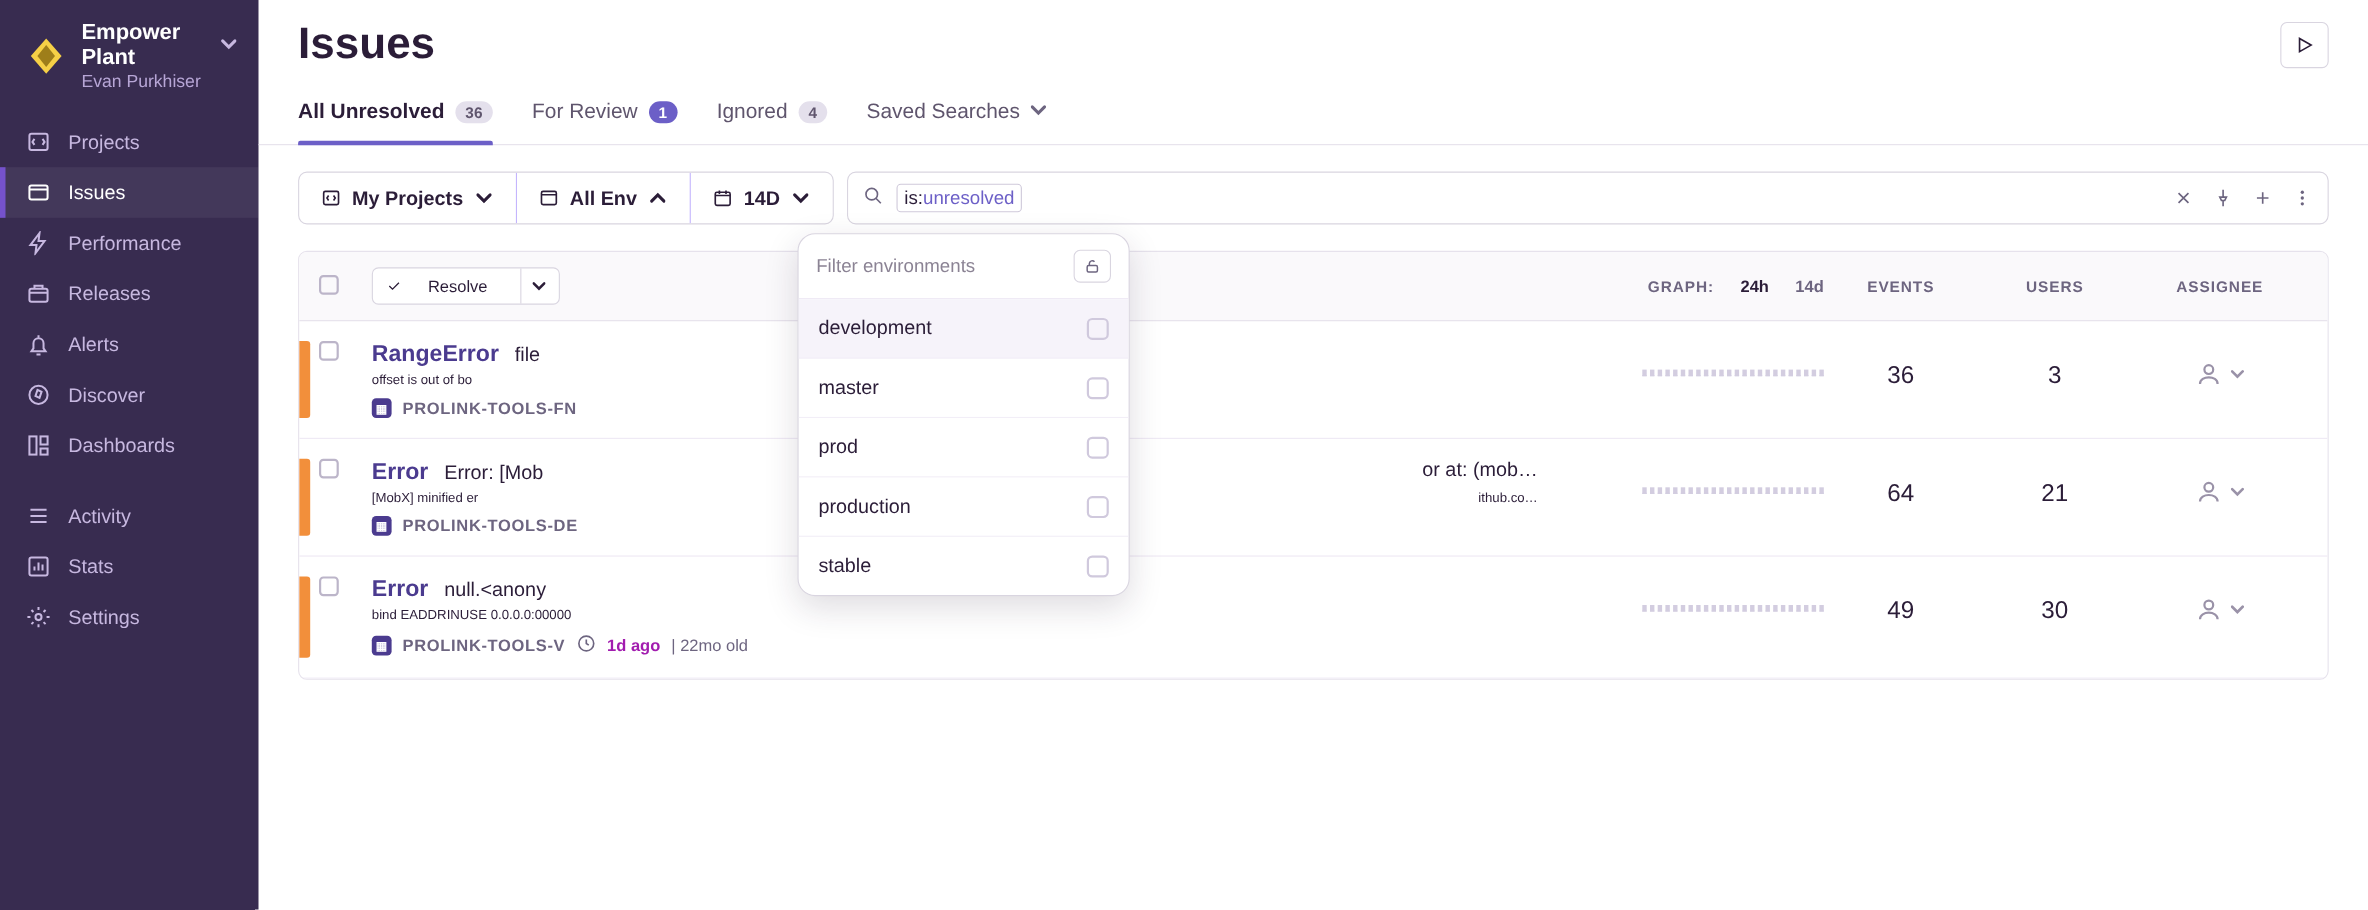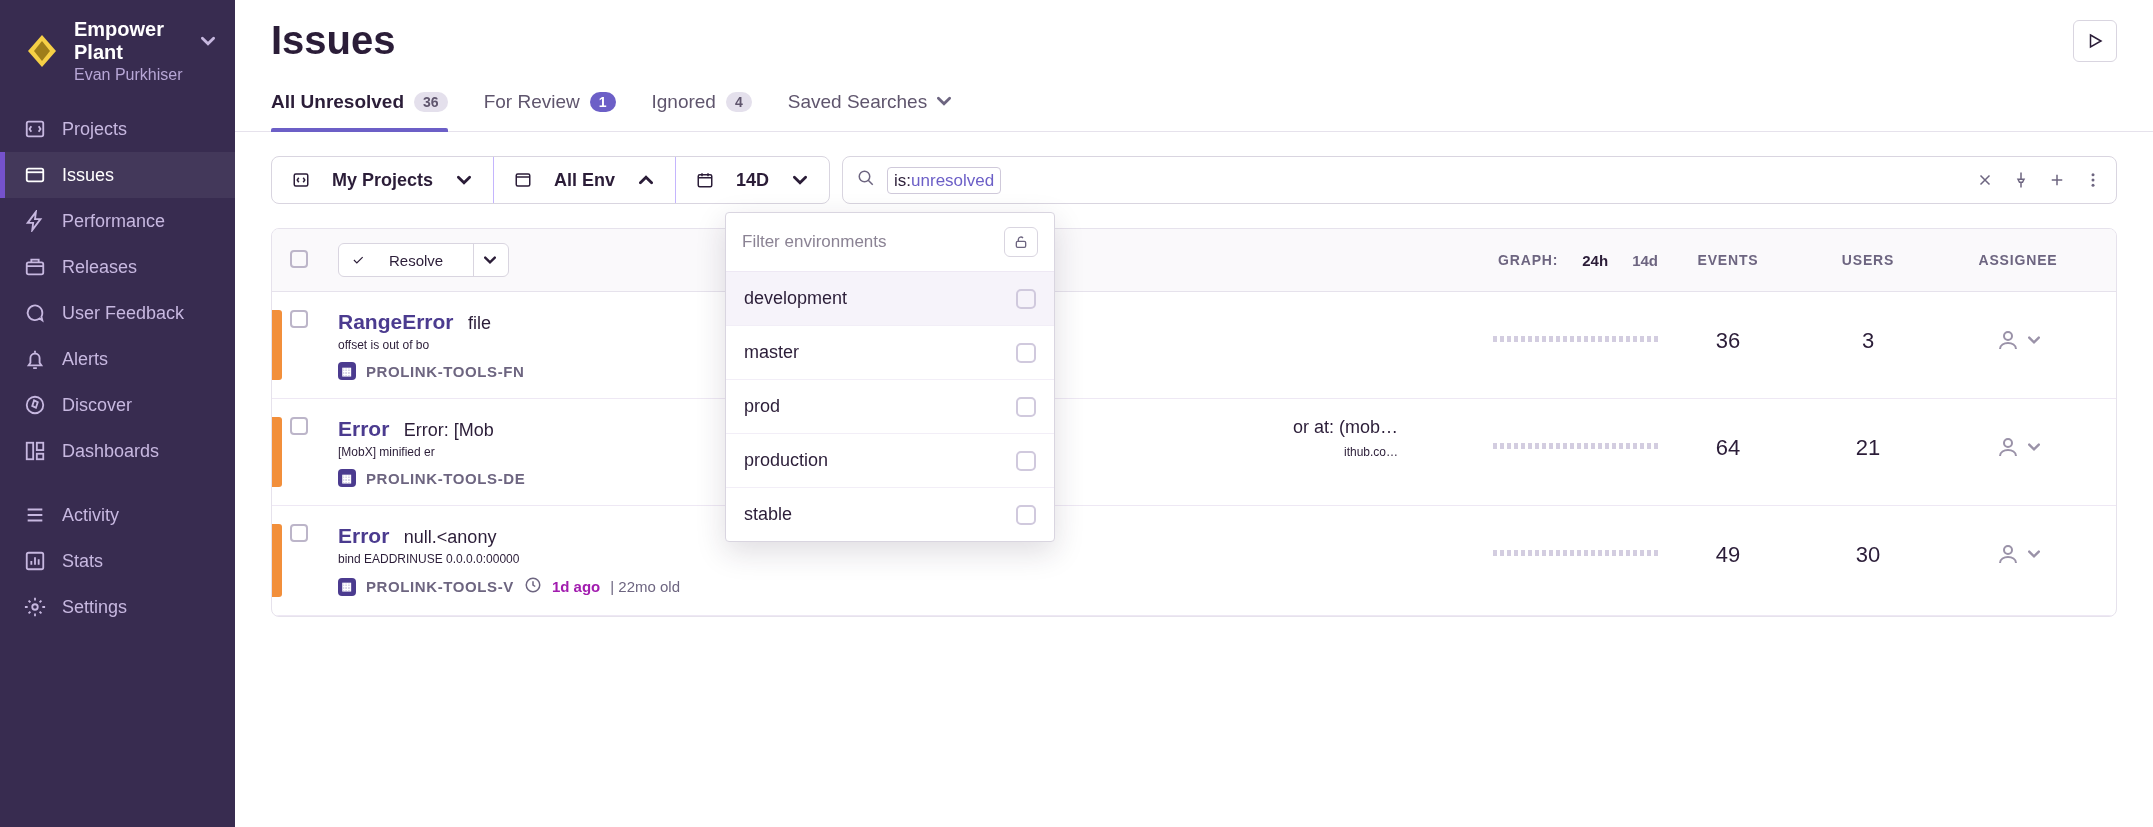--- a/index.html
+++ b/index.html
@@ -32,21 +32,21 @@
 .tabs { display:flex; gap:36px; margin-top:28px; border-bottom:1px solid #e6e2ec; margin-left:-36px; margin-right:-36px; padding:0 36px;}
 .tab { display:flex; align-items:center; gap:10px; padding-bottom:18px; font-size:19px; color:#5f556d; position:relative; cursor:pointer;}
 .tab.active { color:#2b1d38; font-weight:600; }
 .tab.active::after { content:""; position:absolute; left:0; right:0; bottom:-1px; height:4px; background:#6c5fc7; border-radius:2px 2px 0 0;}
 .badge { background:#e4e0ec; color:#5f556d; font-size:14px; font-weight:600; border-radius:11px; padding:2px 9px; min-width:22px; text-align:center;}
 .badge.purple { background:#6c5fc7; color:#fff; }
 
 
 .filter-row { display:flex; gap:12px; margin-top:24px; }
 .seg-group { display:flex; border:1px solid #d9d5e0; border-radius:8px; overflow:hidden; height:48px; background:#fff;}
-.seg { display:flex; align-items:center; gap:22px; padding:0 20px; font-size:18px; font-weight:600; color:#2b1d38; cursor:pointer;}
+.seg { display:flex; align-items:center; gap:10px; padding:0 20px; font-size:18px; font-weight:600; color:#2b1d38; cursor:pointer;}
 .seg + .seg { border-left:1px solid #c4b5fd; }
 .seg .icon, .seg .caret { width:18px; height:18px; display:flex; align-items:center; justify-content:center;}
 .search-wrap { flex:1; display:flex; align-items:center; border:1px solid #d9d5e0; border-radius:8px; height:48px; padding:0 14px; gap:12px; background:#fff;}
 .search-wrap .chip { font-family: ui-monospace, SFMono-Regular, Menlo, monospace; font-size:17px; border:1px solid #cfc9da; border-radius:4px; padding:2px 6px; color:#2b1d38;}
 .search-wrap .chip .kw{color:#6c5fc7;}
 .search-wrap .icons { margin-left:auto; display:flex; gap:18px; color:#5f556d;}
 .search-wrap .icons span{width:18px;height:18px;display:flex;align-items:center;justify-content:center;cursor:pointer;}
 
 
 .table { margin-top:24px; border:1px solid #e6e2ec; border-radius:8px; overflow:hidden;}
@@ -65,21 +65,21 @@
 .issue-desc{font-size:12px;color:#2b1d38;margin-top:4px;display:flex;gap:8px;align-items:center;}
 .issue-meta{display:flex;align-items:center;gap:10px;margin-top:10px;font-size:15px;color:#6d6580;font-weight:600;letter-spacing:0.04em;}
 .issue-meta .pill{background:#4b3b8f;color:#fff;border-radius:4px;width:18px;height:18px;display:inline-flex;align-items:center;justify-content:center;font-size:11px;}
 .sparkline{height:32px;display:flex;align-items:end;gap:3px;justify-content:flex-end;padding-top:22px;}
 .sparkline span{width:4px;background:#d3cde0;height:6px;border-bottom:1px dashed #d3cde0;}
 .num{font-size:22px;font-weight:400;color:#2b1d38;text-align:center;padding-top:18px;}
 .assignee{display:flex;align-items:center;justify-content:center;gap:8px;padding-top:18px;color:#6d6580;}
 .cbx{width:18px;height:18px;border:2px solid #bcb5c9;border-radius:4px;display:inline-block;}
 
 
-.env-pop{position:absolute;top:212px;left:490px;width:330px;background:#fff;border:1px solid #d9d5e0;border-radius:4px;box-shadow:0 10px 30px rgba(43,29,56,0.15);z-index:50;overflow:hidden;}
+.env-pop{position:absolute;top:212px;left:490px;width:302px;background:#fff;border:1px solid #d9d5e0;border-radius:16px;box-shadow:0 10px 30px rgba(43,29,56,0.15);z-index:50;overflow:hidden;}
 .env-pop .head{display:flex;align-items:center;justify-content:space-between;padding:14px 16px;border-bottom:1px solid #eee8f4;}
 .env-pop .head span{color:#8b8394;font-size:17px;}
 .env-pop .lock{width:34px;height:30px;border:1px solid #d9d5e0;border-radius:6px;display:flex;align-items:center;justify-content:center;color:#6d6580;}
 .env-pop .item{display:flex;align-items:center;justify-content:space-between;padding:16px 18px;border-bottom:1px solid #f2eef7;font-size:18px;color:#2b1d38;cursor:pointer;}
 .env-pop .item:hover,.env-pop .item.hover{background:#f6f3fa;}
 .env-pop .item .cb{width:20px;height:20px;border:2px solid #d0c9dd;border-radius:5px;}
 .env-pop .item:last-child{border-bottom:none;}
 
 .chev svg, .caret svg{width:14px;height:14px;}
 .ico svg{width:18px;height:18px;stroke:#6d6580;}
@@ -133,28 +133,20 @@
         <span>Performance</span>
       </a>
     <a>
         <span class="icon">
           <svg viewBox="0 0 24 24" fill="none" stroke-width="2">
             <rect x="3" y="7" width="18" height="13" rx="2"></rect>
             <path d="M3 11h18M8 7V4h8v3"></path>
           </svg>
         </span>
         <span>Releases</span>
-      </a>
-    <a>
-        <span class="icon">
-          <svg viewBox="0 0 24 24" fill="none" stroke-width="2">
-            <path d="M20 12a8 8 0 10-3 6l3 2-1-4a8 8 0 001-4z"></path>
-          </svg>
-        </span>
-        <span>User Feedback</span>
       </a>
     <a>
         <span class="icon">
           <svg viewBox="0 0 24 24" fill="none" stroke-width="2">
             <path d="M5 19h14l-2-3v-5a5 5 0 00-10 0v5l-2 3zM12 3v2M10 22h4"></path>
           </svg>
         </span>
         <span>Alerts</span>
       </a>
     <a>

